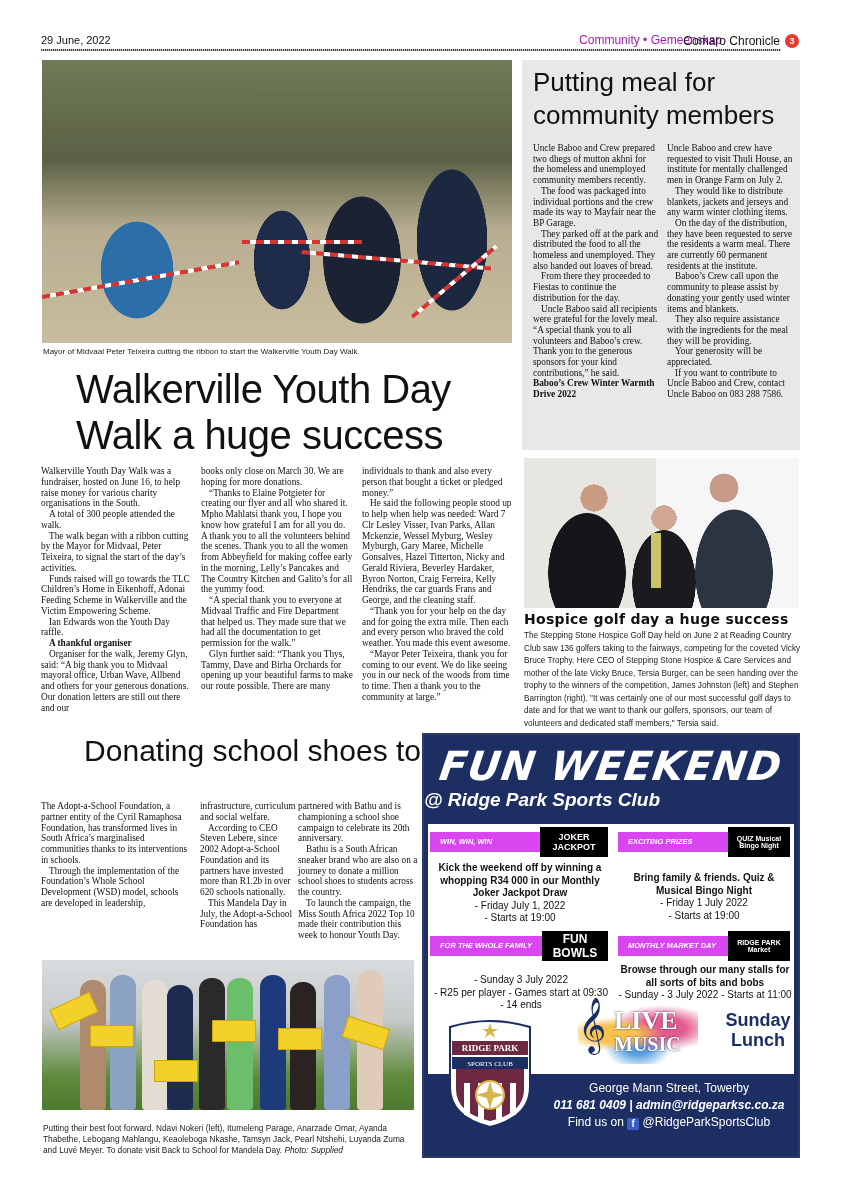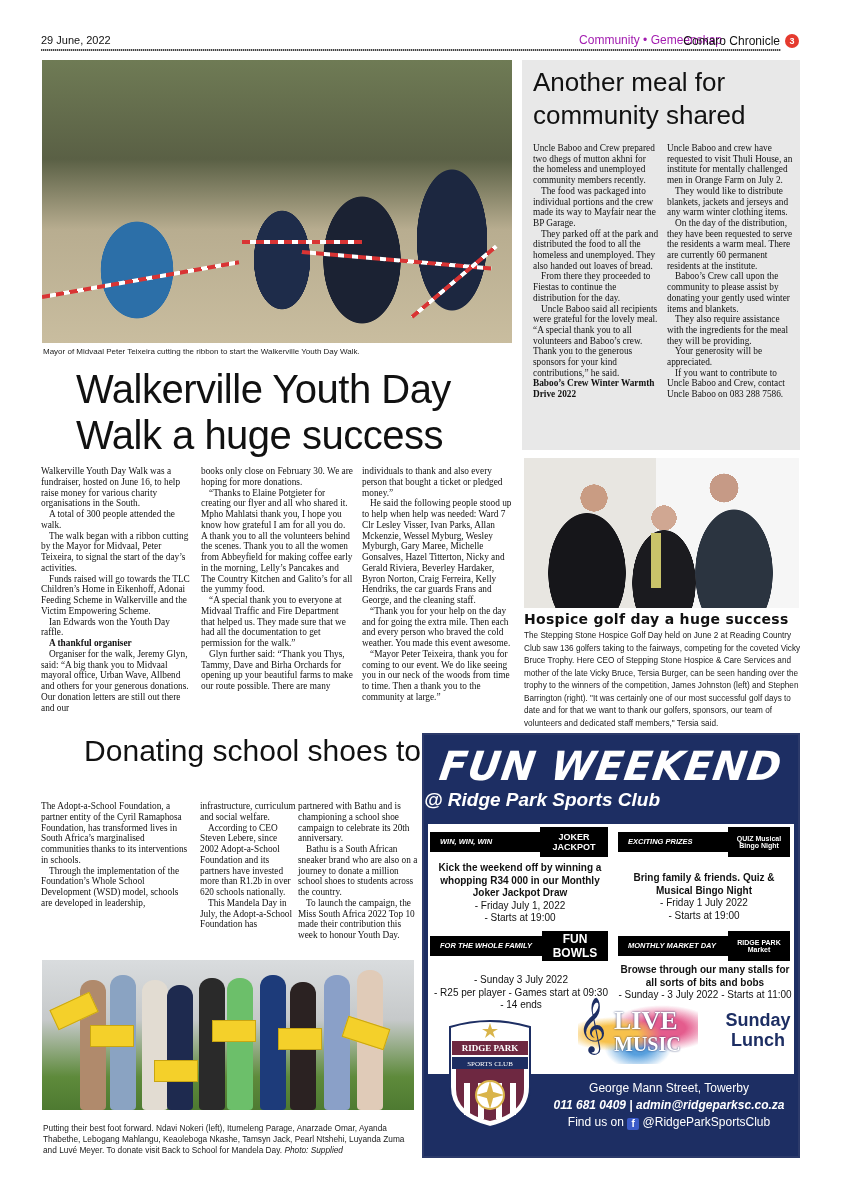--- a/index.html
+++ b/index.html
@@ -69,21 +69,21 @@
   .golf-body { left: 524px; top: 630px; width: 278px; font: 8.2px/12.5px "Liberation Sans", sans-serif; color: #222; }
 
   
   .shoes-title { left: 41px; top: 732px; width: 380px; font: 30px/37px "Liberation Sans", sans-serif; color: #111; text-align: right; }
 
   
   .ad { left: 422px; top: 733px; width: 378px; height: 425px; background: #1d2e63; border: 2px solid #2c3a6a; }
   .ad-title { position: absolute; left: 0; top: 8px; width: 100%; text-align: center; color: #fff; font: italic 900 40px "DejaVu Sans", sans-serif; letter-spacing: 1px; transform: skewX(-8deg); }
   .ad-sub { position: absolute; left: 0; top: 54px; width: 100%; text-align: left; color: #fff; font: italic bold 19px "Liberation Sans", sans-serif; }
   .ad-panel { position: absolute; left: 4px; top: 89px; width: 366px; height: 250px; background: #fff; }
-  .ad-tag { position: absolute; height: 20px; background: #000000; color: #fff; font: italic bold 7.5px "Liberation Sans", sans-serif; line-height: 20px; padding-left: 10px; }
+  .ad-tag { position: absolute; height: 20px; background: #d946ef; color: #fff; font: italic bold 7.5px "Liberation Sans", sans-serif; line-height: 20px; padding-left: 10px; }
   .ad-logo { position: absolute; height: 30px; background: #000; color: #fff; font: bold 9px "Liberation Sans", sans-serif; text-align: center; display: flex; align-items: center; justify-content: center; }
   .ad-text { position: absolute; text-align: center; font: 10px/12.5px "Liberation Sans", sans-serif; color: #111; }
   .ad-text b { font-weight: bold; }
   .ad-bottom { position: absolute; left: 0; top: 339px; width: 100%; height: 82px; }
   .ad-addr { position: absolute; left: 120px; top: 6px; width: 250px; text-align: center; color: #fff; font: 12px/17px "Liberation Sans", sans-serif; }
   .ad-addr .bi { font-weight: bold; font-style: italic; }
   .crest { position: absolute; left: 20px; top: 282px; width: 92px; height: 112px; }
   .live { position: absolute; left: 150px; top: 270px; width: 120px; height: 60px; }
   .sunday { position: absolute; left: 290px; top: 272px; width: 80px; text-align: center; font: bold 18px/20px "Liberation Sans", sans-serif; color: #1d2e63; }
   .fb { display: inline-block; width: 12px; height: 12px; background: #3b5bc9; border-radius: 2px; color: #fff; font: bold 10px/12px "Liberation Sans", sans-serif; text-align: center; vertical-align: -1px; }
@@ -99,21 +99,21 @@
 
 <div class="abs photo photo-walk">
   <div class="ribbon" style="left:0;top:235px;width:200px;transform:rotate(-10deg);"></div>
   <div class="ribbon" style="left:200px;top:180px;width:120px;transform:rotate(0deg);"></div>
   <div class="ribbon" style="left:260px;top:190px;width:190px;transform:rotate(5deg);"></div>
   <div class="ribbon" style="left:370px;top:255px;width:110px;transform:rotate(-40deg);"></div>
 </div>
 <div class="abs cap-walk">Mayor of Midvaal Peter Teixeira cutting the ribbon to start the Walkerville Youth Day Walk.</div>
 
 <div class="abs meal-box"></div>
-<div class="abs meal-title">Another meal for community shared</div>
+<div class="abs meal-title">Putting meal for community members</div>
 <div class="abs meal-col" style="left:533px;">
   <p class="first">Uncle Baboo and Crew prepared two dhegs of mutton akhni for the homeless and unemployed community members recently.</p>
   <p>The food was packaged into individual portions and the crew made its way to Mayfair near the BP Garage.</p>
   <p>They parked off at the park and distributed the food to all the homeless and unemployed. They also handed out loaves of bread.</p>
   <p>From there they proceeded to Fiestas to continue the distribution for the day.</p>
   <p>Uncle Baboo said all recipients were grateful for the lovely meal. “A special thank you to all volunteers and Baboo’s crew. Thank you to the generous sponsors for your kind contributions,” he said.</p>
   <p class="bold">Baboo’s Crew Winter Warmth Drive 2022</p>
 </div>
 <div class="abs meal-col" style="left:667px;">
   <p class="first">Uncle Baboo and crew have requested to visit Thuli House, an institute for mentally challenged men in Orange Farm on July 2.</p>
@@ -132,21 +132,21 @@
 <div class="abs col" style="left:41px;top:466px;width:152px;">
   <p class="first">Walkerville Youth Day Walk was a fundraiser, hosted on June 16, to help raise money for various charity organisations in the South.</p>
   <p>A total of 300 people attended the walk.</p>
   <p>The walk began with a ribbon cutting by the Mayor for Midvaal, Peter Teixeira, to signal the start of the day’s activities.</p>
   <p>Funds raised will go towards the TLC Children’s Home in Eikenhoff, Adonai Feeding Scheme in Walkerville and the Victim Empowering Scheme.</p>
   <p>Ian Edwards won the Youth Day raffle.</p>
   <p class="sub">A thankful organiser</p>
   <p>Organiser for the walk, Jeremy Glyn, said: “A big thank you to Midvaal mayoral office, Urban Wave, Allbend and others for your generous donations. Our donation letters are still out there and our</p>
 </div>
 <div class="abs col" style="left:201px;top:466px;width:152px;">
-  <p class="first">books only close on February 30. We are hoping for more donations.</p>
+  <p class="first">books only close on March 30. We are hoping for more donations.</p>
   <p>“Thanks to Elaine Potgieter for creating our flyer and all who shared it. Mpho Mahlatsi thank you, I hope you know how grateful I am for all you do. A thank you to all the volunteers behind the scenes. Thank you to all the women from Abbeyfield for making coffee early in the morning, Lelly’s Pancakes and The Country Kitchen and Galito’s for all the yummy food.</p>
   <p>“A special thank you to everyone at Midvaal Traffic and Fire Department that helped us. They made sure that we had all the documentation to get permission for the walk.”</p>
   <p>Glyn further said: “Thank you Thys, Tammy, Dave and Birha Orchards for opening up your beautiful farms to make our route possible. There are many</p>
 </div>
 <div class="abs col" style="left:362px;top:466px;width:155px;">
   <p class="first">individuals to thank and also every person that bought a ticket or pledged money.”</p>
   <p>He said the following people stood up to help when help was needed: Ward 7 Clr Lesley Visser, Ivan Parks, Allan Mckenzie, Wessel Myburg, Wesley Myburgh, Gary Maree, Michelle Gonsalves, Hazel Titterton, Nicky and Gerald Riviera, Beverley Hardaker, Byron Norton, Craig Ferreira, Kelly Hendriks, the car guards Frans and George, and the cleaning staff.</p>
   <p>“Thank you for your help on the day and for going the extra mile. Then each and every person who braved the cold weather. You made this event awesome.</p>
   <p>“Mayor Peter Teixeira, thank you for coming to our event. We do like seeing you in our neck of the woods from time to time. Then a thank you to the community at large.”</p>
 </div>

